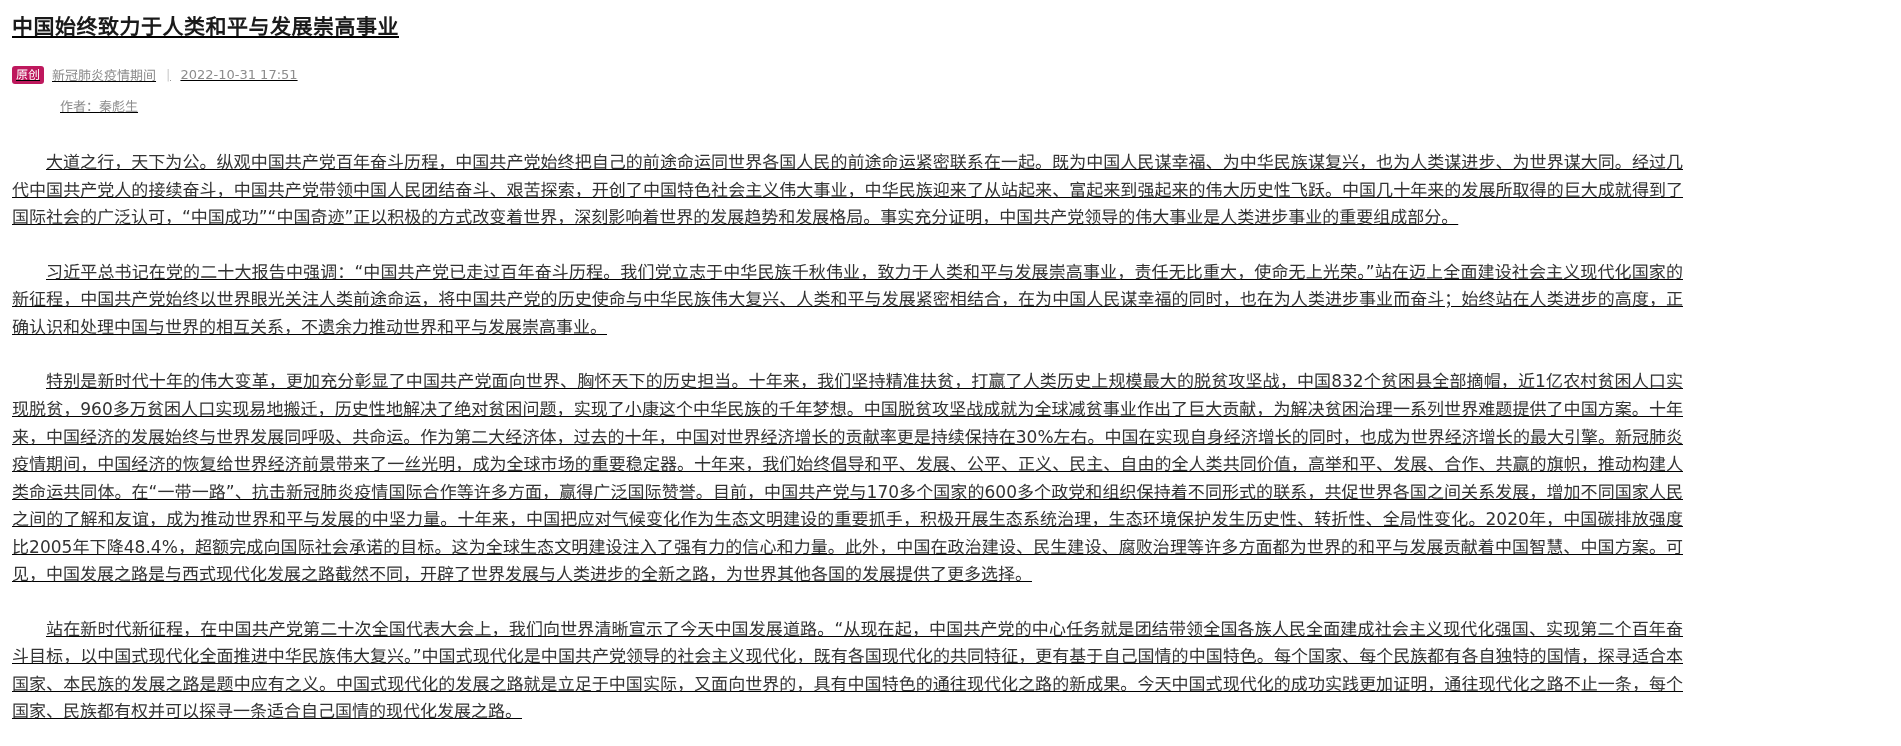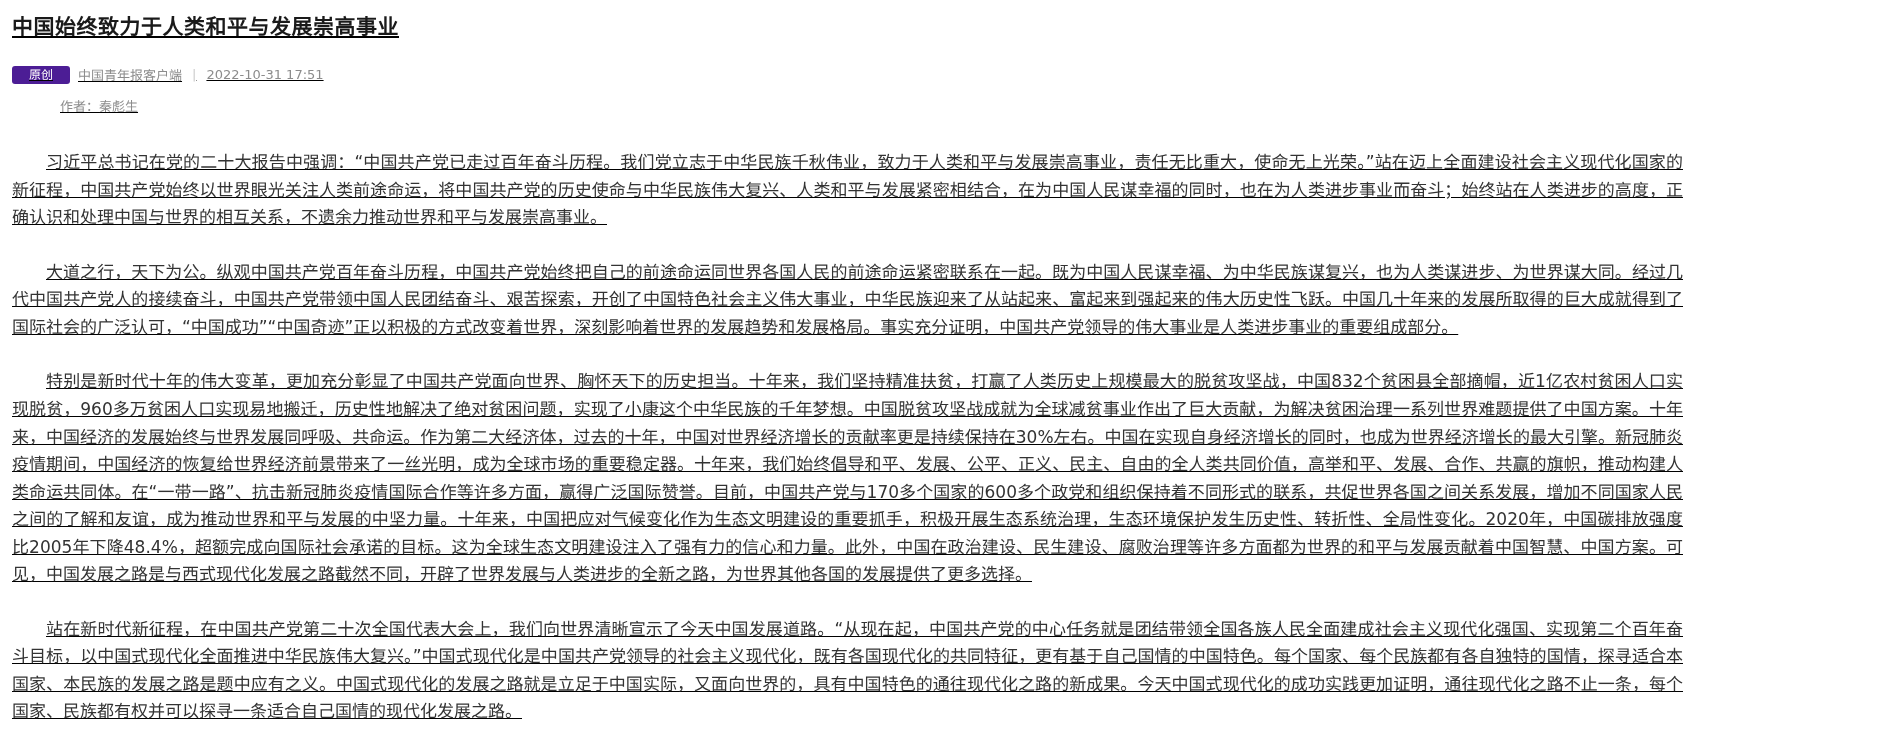--- a/index.html
+++ b/index.html
@@ -27,25 +27,25 @@
   .meta-row {
     display: flex;
     align-items: center;
     gap: 8px;
     font-size: 13px;
     color: #999999;
     margin-bottom: 12px;
   }
   .origin-badge {
     display: inline-block;
-    background: #4c1d95;
+    background: #be185d;
     color: #ffffff;
     font-size: 12px;
     line-height: 1;
-    padding: 3px 17px;
+    padding: 3px 4px;
     border-radius: 3px;
   }
   .meta-source { color: #8c8c8c; }
   .meta-sep { color: #cccccc; padding: 0 2px; }
   .meta-datetime { color: #8c8c8c; }
   .byline {
     font-size: 13px;
     color: #8c8c8c;
     margin-bottom: 34px;
     margin-left: 48px;
@@ -65,29 +65,29 @@
 </style>
 </head>
 <body>
 
 <div class="page">
 
   <h1 class="article-title">中国始终致力于人类和平与发展崇高事业</h1>
 
   <div class="meta-row">
     <span class="origin-badge">原创</span>
-    <span class="meta-source">中国青年报客户端</span>
+    <span class="meta-source">新冠肺炎疫情期间</span>
     <span class="meta-sep">|</span>
     <span class="meta-datetime">2022-10-31 17:51</span>
   </div>
 
   <div class="byline">
     <span>作者：</span><span>秦彪生</span>
   </div>
 
   <div class="article-body">
+    <p>大道之行，天下为公。纵观中国共产党百年奋斗历程，中国共产党始终把自己的前途命运同世界各国人民的前途命运紧密联系在一起。既为中国人民谋幸福、为中华民族谋复兴，也为人类谋进步、为世界谋大同。经过几代中国共产党人的接续奋斗，中国共产党带领中国人民团结奋斗、艰苦探索，开创了中国特色社会主义伟大事业，中华民族迎来了从站起来、富起来到强起来的伟大历史性飞跃。中国几十年来的发展所取得的巨大成就得到了国际社会的广泛认可，“中国成功”“中国奇迹”正以积极的方式改变着世界，深刻影响着世界的发展趋势和发展格局。事实充分证明，中国共产党领导的伟大事业是人类进步事业的重要组成部分。</p>
     <p>习近平总书记在党的二十大报告中强调：“中国共产党已走过百年奋斗历程。我们党立志于中华民族千秋伟业，致力于人类和平与发展崇高事业，责任无比重大，使命无上光荣。”站在迈上全面建设社会主义现代化国家的新征程，中国共产党始终以世界眼光关注人类前途命运，将中国共产党的历史使命与中华民族伟大复兴、人类和平与发展紧密相结合，在为中国人民谋幸福的同时，也在为人类进步事业而奋斗；始终站在人类进步的高度，正确认识和处理中国与世界的相互关系，不遗余力推动世界和平与发展崇高事业。</p>
-    <p>大道之行，天下为公。纵观中国共产党百年奋斗历程，中国共产党始终把自己的前途命运同世界各国人民的前途命运紧密联系在一起。既为中国人民谋幸福、为中华民族谋复兴，也为人类谋进步、为世界谋大同。经过几代中国共产党人的接续奋斗，中国共产党带领中国人民团结奋斗、艰苦探索，开创了中国特色社会主义伟大事业，中华民族迎来了从站起来、富起来到强起来的伟大历史性飞跃。中国几十年来的发展所取得的巨大成就得到了国际社会的广泛认可，“中国成功”“中国奇迹”正以积极的方式改变着世界，深刻影响着世界的发展趋势和发展格局。事实充分证明，中国共产党领导的伟大事业是人类进步事业的重要组成部分。</p>
     <p>特别是新时代十年的伟大变革，更加充分彰显了中国共产党面向世界、胸怀天下的历史担当。十年来，我们坚持精准扶贫，打赢了人类历史上规模最大的脱贫攻坚战，中国832个贫困县全部摘帽，近1亿农村贫困人口实现脱贫，960多万贫困人口实现易地搬迁，历史性地解决了绝对贫困问题，实现了小康这个中华民族的千年梦想。中国脱贫攻坚战成就为全球减贫事业作出了巨大贡献，为解决贫困治理一系列世界难题提供了中国方案。十年来，中国经济的发展始终与世界发展同呼吸、共命运。作为第二大经济体，过去的十年，中国对世界经济增长的贡献率更是持续保持在30%左右。中国在实现自身经济增长的同时，也成为世界经济增长的最大引擎。新冠肺炎疫情期间，中国经济的恢复给世界经济前景带来了一丝光明，成为全球市场的重要稳定器。十年来，我们始终倡导和平、发展、公平、正义、民主、自由的全人类共同价值，高举和平、发展、合作、共赢的旗帜，推动构建人类命运共同体。在“一带一路”、抗击新冠肺炎疫情国际合作等许多方面，赢得广泛国际赞誉。目前，中国共产党与170多个国家的600多个政党和组织保持着不同形式的联系，共促世界各国之间关系发展，增加不同国家人民之间的了解和友谊，成为推动世界和平与发展的中坚力量。十年来，中国把应对气候变化作为生态文明建设的重要抓手，积极开展生态系统治理，生态环境保护发生历史性、转折性、全局性变化。2020年，中国碳排放强度比2005年下降48.4%，超额完成向国际社会承诺的目标。这为全球生态文明建设注入了强有力的信心和力量。此外，中国在政治建设、民生建设、腐败治理等许多方面都为世界的和平与发展贡献着中国智慧、中国方案。可见，中国发展之路是与西式现代化发展之路截然不同，开辟了世界发展与人类进步的全新之路，为世界其他各国的发展提供了更多选择。</p>
     <p>站在新时代新征程，在中国共产党第二十次全国代表大会上，我们向世界清晰宣示了今天中国发展道路。“从现在起，中国共产党的中心任务就是团结带领全国各族人民全面建成社会主义现代化强国、实现第二个百年奋斗目标，以中国式现代化全面推进中华民族伟大复兴。”中国式现代化是中国共产党领导的社会主义现代化，既有各国现代化的共同特征，更有基于自己国情的中国特色。每个国家、每个民族都有各自独特的国情，探寻适合本国家、本民族的发展之路是题中应有之义。中国式现代化的发展之路就是立足于中国实际，又面向世界的，具有中国特色的通往现代化之路的新成果。今天中国式现代化的成功实践更加证明，通往现代化之路不止一条，每个国家、民族都有权并可以探寻一条适合自己国情的现代化发展之路。</p>
   </div>
 
 </div>
 
 </body></html>

